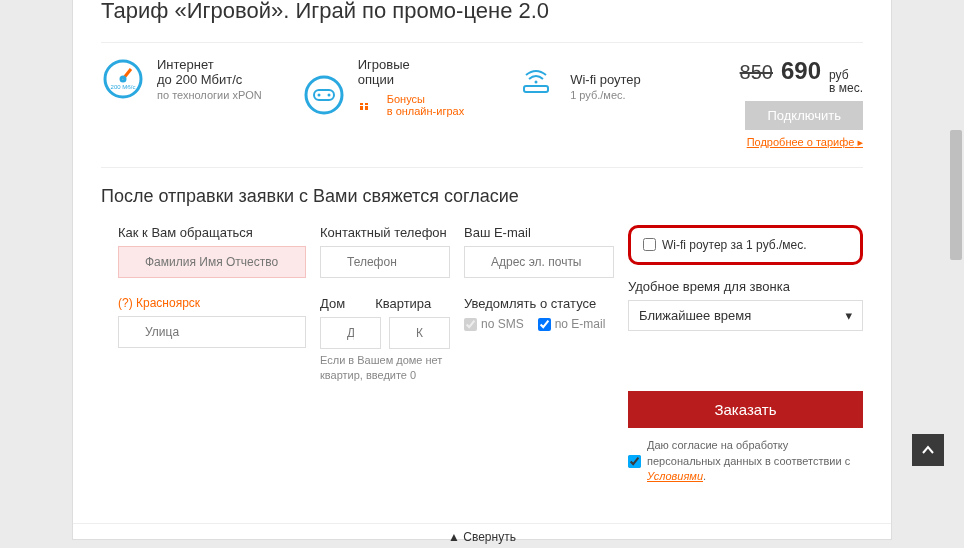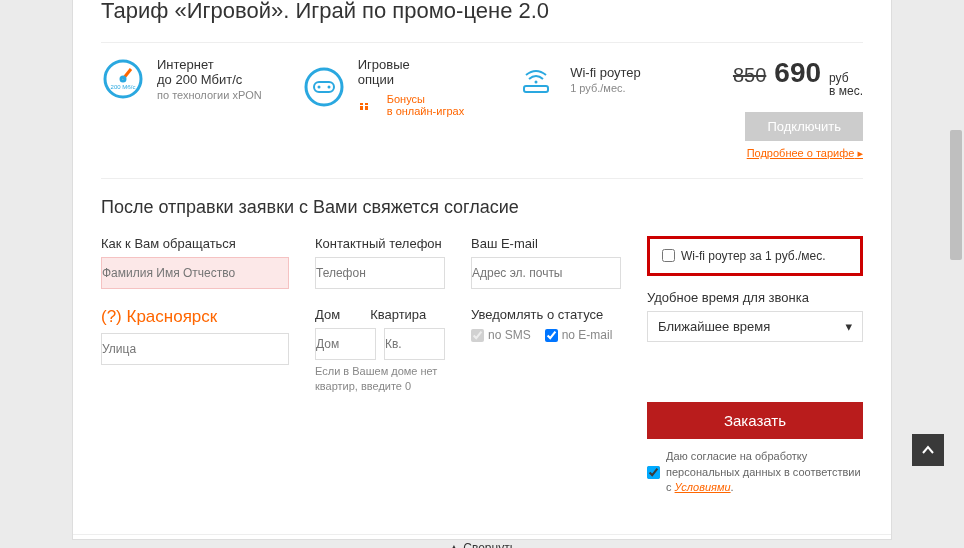--- a/index.html
+++ b/index.html
@@ -2,49 +2,49 @@
 <html><head>
 <meta charset="utf-8">
 <style>
 * { box-sizing: border-box; margin: 0; padding: 0; }
 body { font-family: Arial, sans-serif; background: #ebebeb; font-size: 13px; color: #333; }
 .viewport { width: 964px; height: 548px; margin: 0 auto; position: relative; background: #ebebeb; overflow: hidden; }
 .page { background: #fff; margin: 0 auto; width: 820px; padding: 0; border: 1px solid #ddd; border-top: none; position: absolute; left: 50%; transform: translateX(-50%); top: -20px; height: 560px; }
 .content { padding: 18px 28px; }
 h1 { font-size: 22px; font-weight: normal; margin-bottom: 18px; }
 .features { display: flex; align-items: flex-start; border-top: 1px solid #eee; border-bottom: 1px solid #eee; padding: 14px 0 18px; margin-bottom: 18px; }
-.feat { display: flex; align-items: center; gap: 12px; margin-right: 40px; }
+.feat { display: flex; align-items: flex-end; gap: 12px; margin-right: 40px; }
 .feat:nth-child(2) { margin-right: 50px; }
 .ficon { width: 44px; height: 44px; flex-shrink: 0; }
 .ftext .t1 { font-size: 13px; color: #333; }
 .ftext .t2 { font-size: 11px; color: #888; margin-top: 2px; }
 .ftext .link { color: #f60; font-size: 11px; display: flex; align-items: center; gap: 17px; margin-top: 6px; }
 .price-block { margin-left: auto; text-align: right; }
 .prices { display: flex; align-items: baseline; justify-content: flex-end; gap: 8px; }
 .old-price { color: #404040; text-decoration: line-through; font-size: 20px; }
-.new-price { font-size: 28px; font-weight: bold; }
+.new-price { font-size: 24px; font-weight: bold; }
 .price-unit { font-size: 12px; line-height: 1.1; display: inline-block; text-align: left; }
-.btn-cart { background: #ccc; color: #fff; border: none; padding: 7px 22px; font-size: 13px; margin-top: 14px; cursor: pointer; }
+.btn-cart { background: #ccc; color: #fff; border: none; padding: 7px 22px; font-size: 13px; margin-top: 6px; cursor: pointer; }
 .more-link { color: #f60; font-size: 11px; display: block; margin-top: 6px; text-decoration: underline; }
 h2 { font-size: 18px; font-weight: normal; margin-bottom: 18px; }
-.form-row { display: flex; gap: 26px; }
+.form-row { display: flex; gap: 14px; margin-left: 17px; }
 .col1 { width: 188px; }
 .col2 { width: 130px; }
 .col3 { width: 150px; }
 .col4 { flex: 1; }
 .label { font-size: 13px; margin-bottom: 6px; display: block; }
-input[type=text] { width: 100%; padding: 8px 0; border: 1px solid #ddd; font-size: 12px; color: #888; }
+input[type=text] { width: 100%; padding: 8px 26px; border: 1px solid #ddd; font-size: 12px; color: #888; }
 input.pink { background: #fce8e8; border-color: #f5c2c2; }
-.sub-link { color: #f60; font-size: 17px; margin-top: 6px; margin-bottom: 6px; }
+.sub-link { color: #f60; font-size: 12px; margin-top: 6px; margin-bottom: 6px; }
 .hint { font-size: 11px; color: #888; margin-top: 4px; line-height: 1.3; }
 .twocol { display: flex; gap: 8px; }
 .twocol input { flex: 1; min-width: 0; }
 .chk-row { display: flex; gap: 14px; font-size: 12px; color: #888; }
 .chk-row label { display: flex; align-items: center; gap: 4px; }
-.highlight-box { border: 3px solid #c00; border-radius: 0; padding: 10px 12px; font-size: 12px; display: flex; align-items: flex-start; gap: 6px; margin-bottom: 14px; }
+.highlight-box { border: 3px solid #c00; border-radius: 10px; padding: 10px 12px; font-size: 12px; display: flex; align-items: flex-start; gap: 6px; margin-bottom: 14px; }
 .highlight-box input { width: auto; padding: 0; border: 1px solid #999; }
 .select { border: 1px solid #ddd; padding: 7px 10px; font-size: 13px; display: flex; justify-content: space-between; align-items: center; cursor: pointer; }
 .btn-order { background: #b91c1c; color: #fff; border: none; width: 100%; padding: 10px; font-size: 15px; margin-top: 60px; cursor: pointer; }
 .consent { display: flex; gap: 6px; font-size: 11px; color: #666; margin-top: 10px; line-height: 1.4; }
 .consent input { width: auto; accent-color: #0af; }
 .consent .cond { color: #f60; text-decoration: underline; font-style: italic; }
 .collapse { text-align: center; font-size: 12px; padding: 6px 0; border-top: 1px solid #eee; margin-top: 20px; }
 .scroll-top { position: absolute; right: 20px; bottom: 82px; width: 32px; height: 32px; background: #3a3a3a; display: flex; align-items: center; justify-content: center; cursor: pointer; }
 .scroll-top svg { fill: #fff; }
 .scrollbar-track { position: absolute; right: 2px; top: 4px; width: 12px; height: 538px; }

